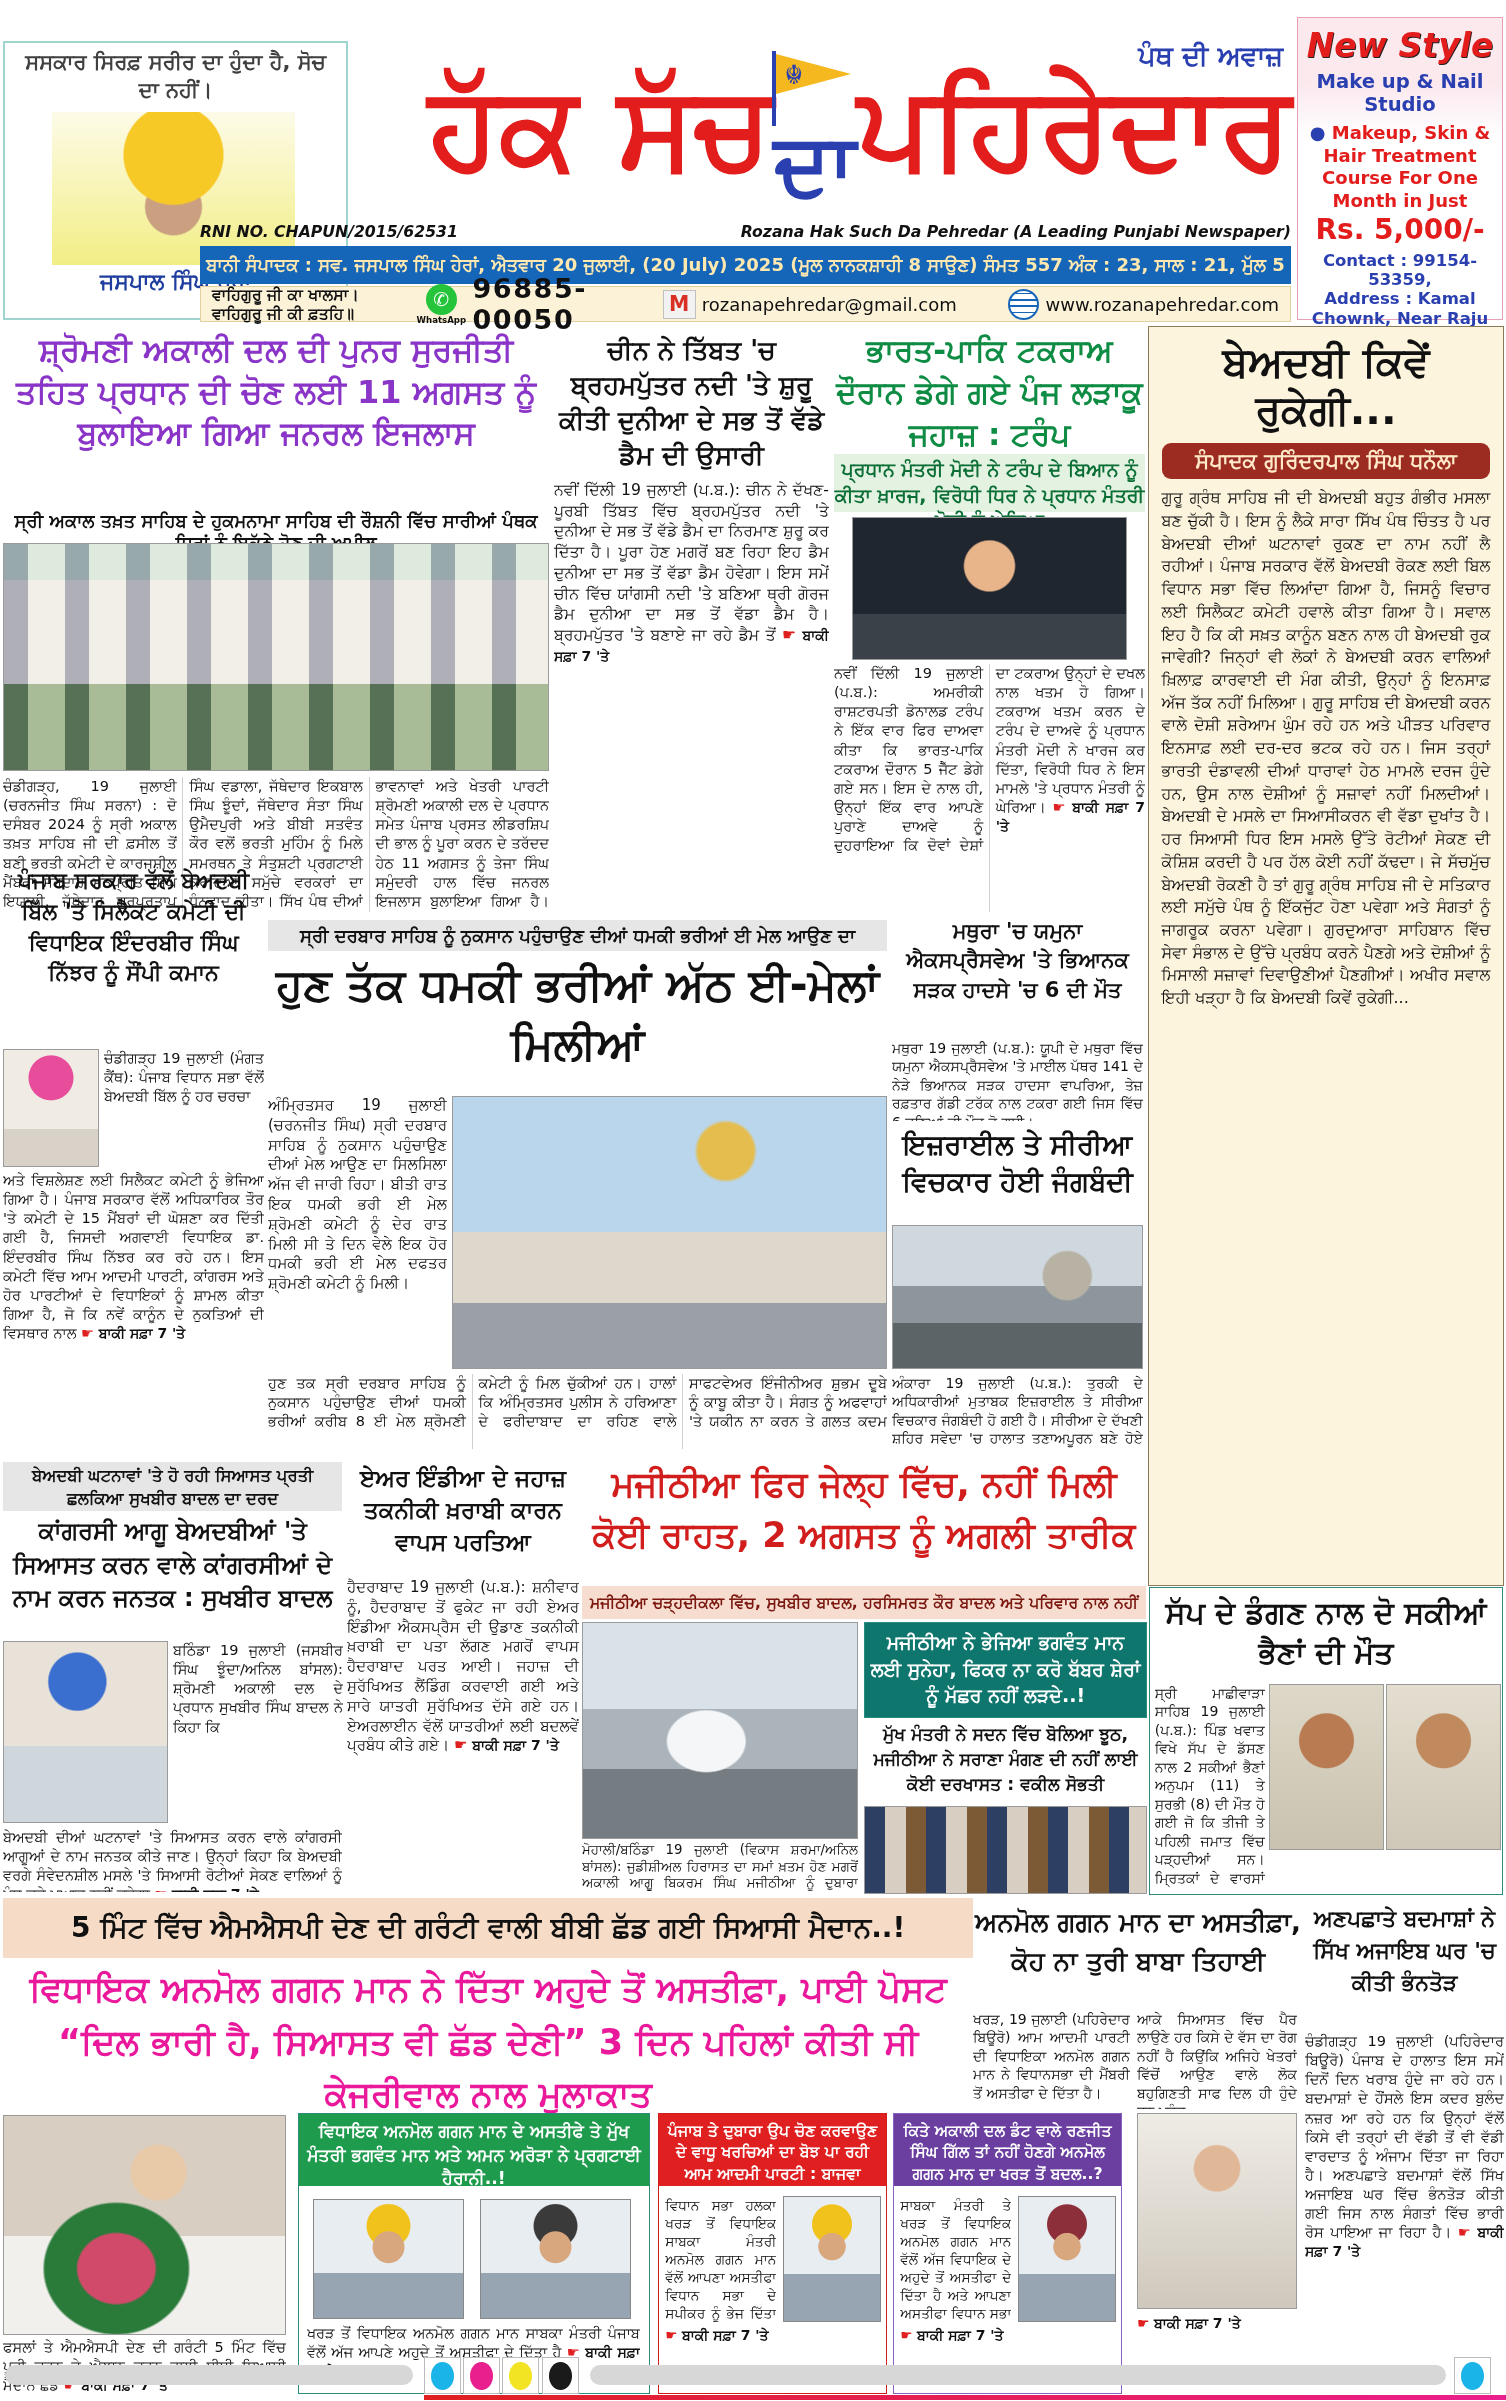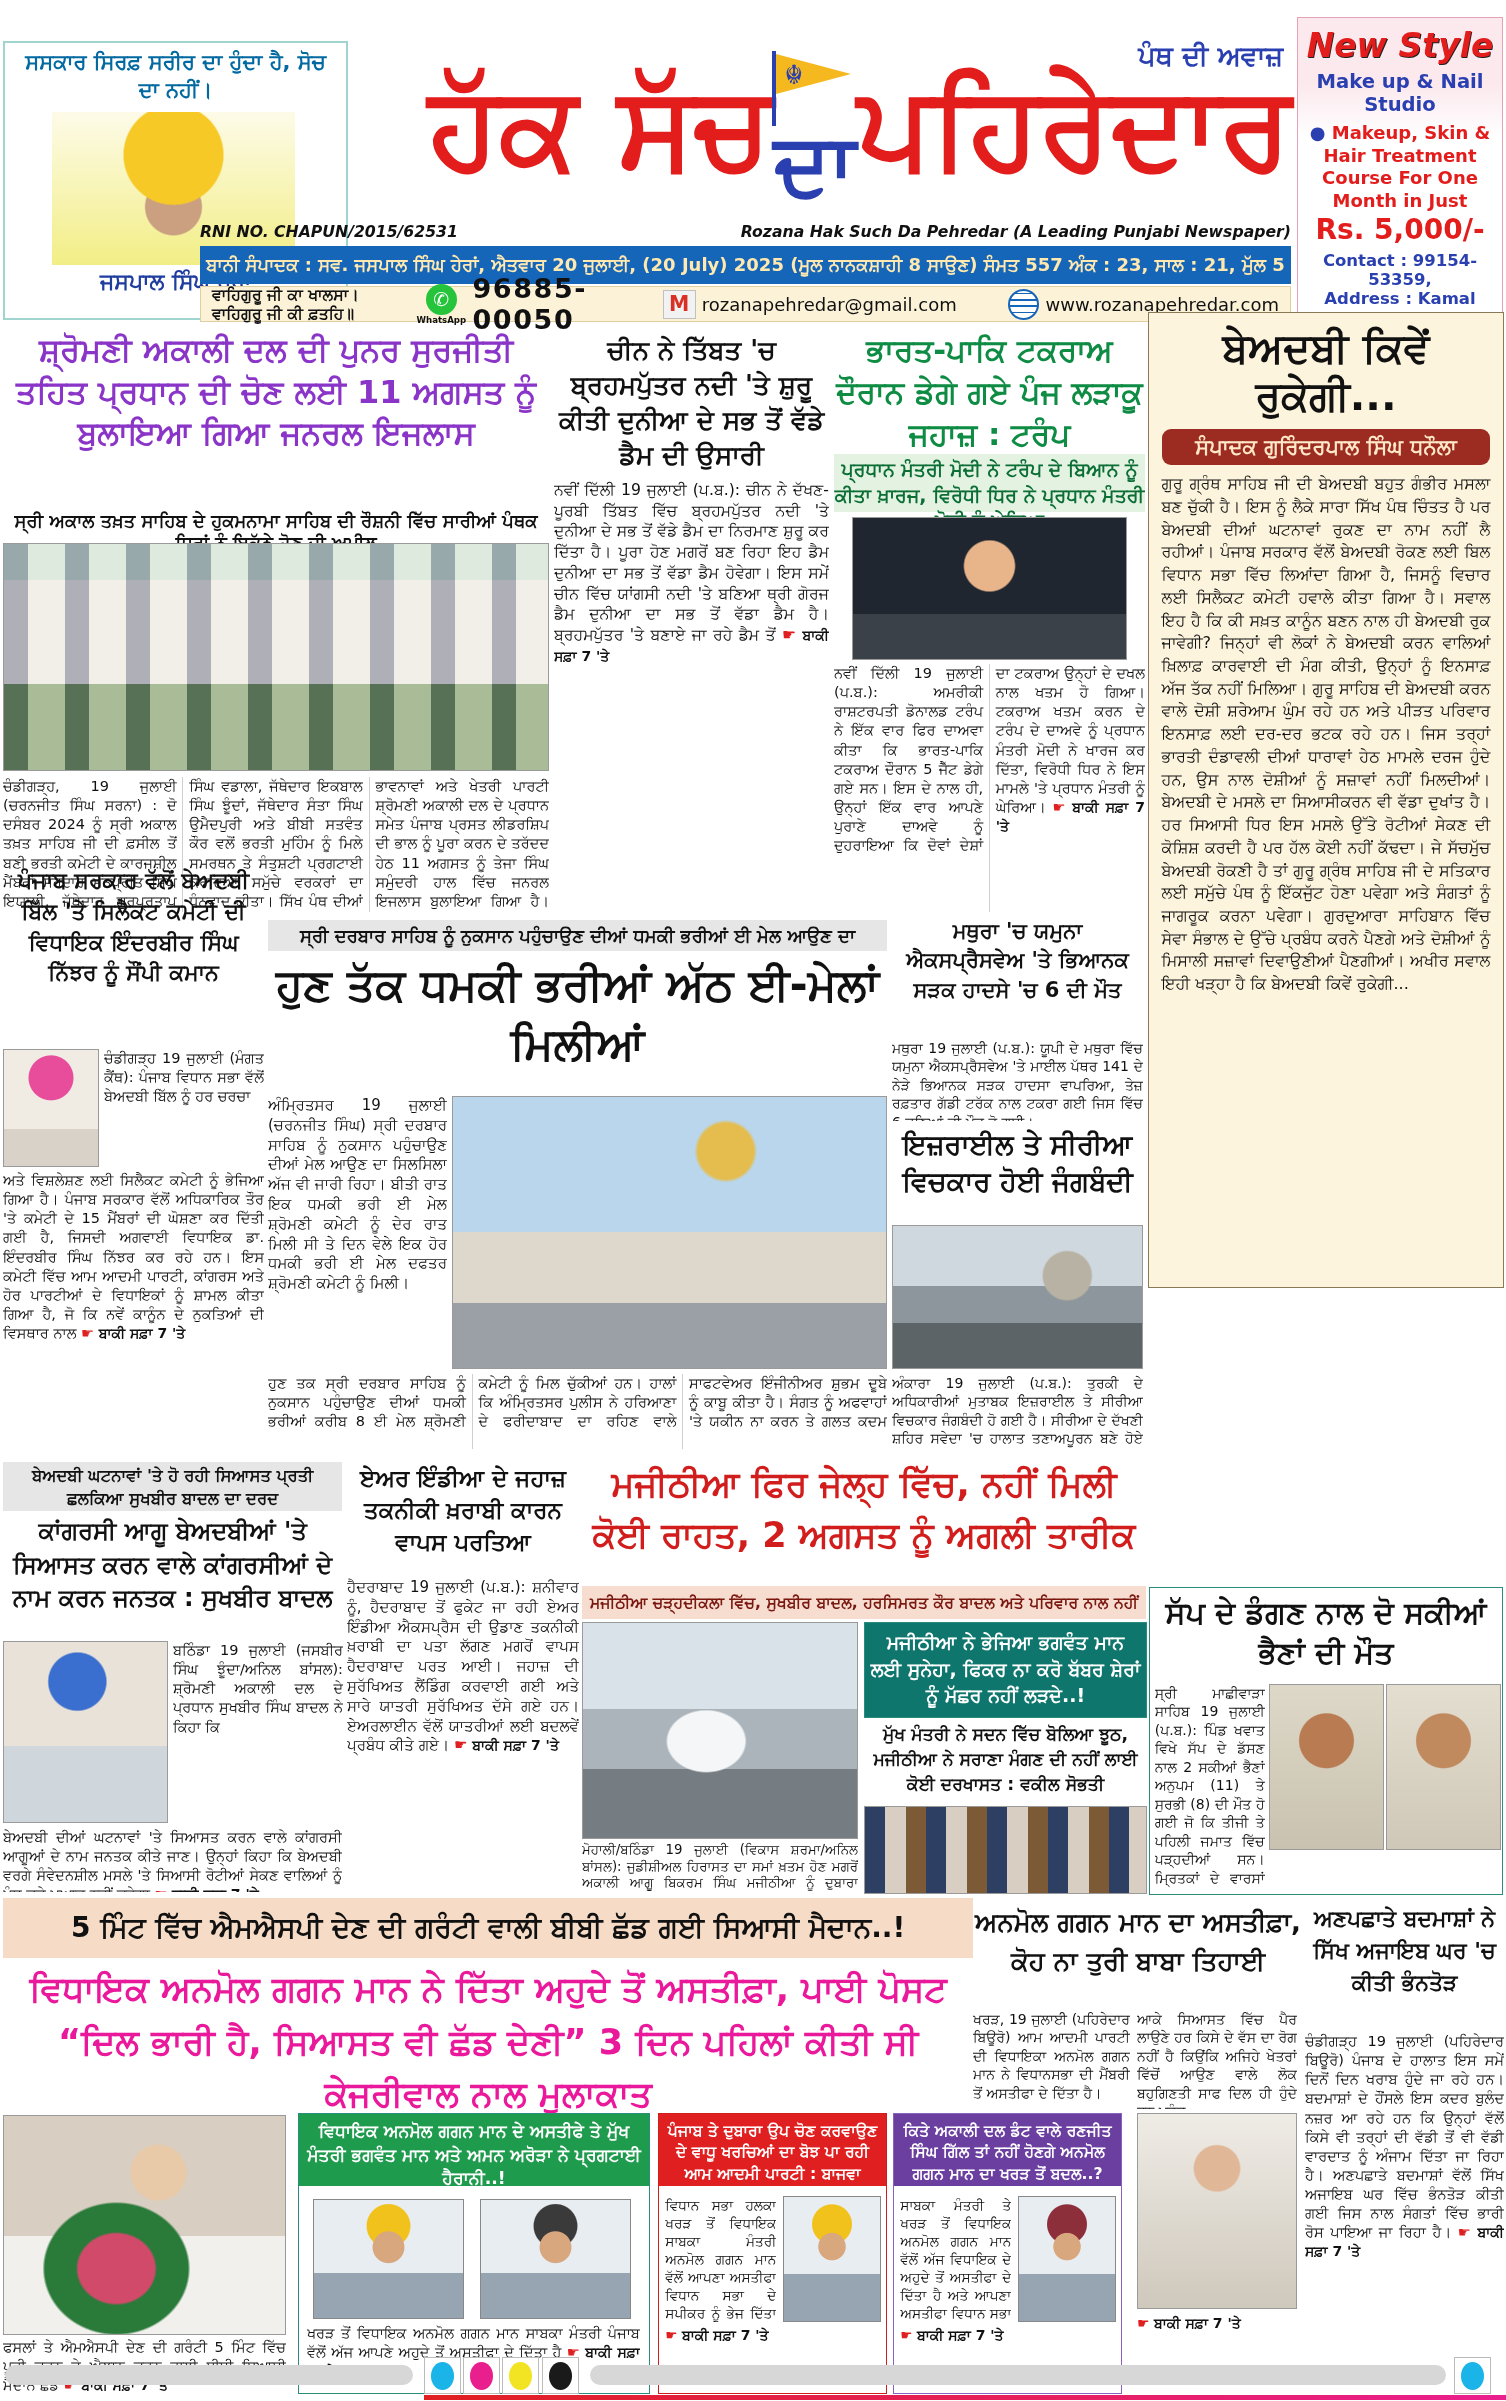--- a/index.html
+++ b/index.html
@@ -38,21 +38,21 @@
   .barGray{position:absolute;height:20.4px;background:#d7d7d7;border-radius:10.2px;}
   .reg{position:absolute;width:35px;height:35px;background:#fff;border:0.8px solid #bbb;display:inline-flex;align-items:center;justify-content:center;}
   .reg i{display:block;width:23.6px;height:28px;border-radius:50%;}
 </style>
 </head>
 <body>
 
 <div id="page">
 
   <div class="abs" style="left:3.1px;top:41px;width:345px;height:279px;border:2.4px solid #9fd4cf;box-sizing:border-box;background:#fff;">
-    <div style="color:#0369a1;font-weight:bold;font-size:21px;text-align:center;padding:6.3px 7.9px;line-height:1.3;">ਸਸਕਾਰ ਸਿਰਫ਼ ਸਰੀਰ ਦਾ ਹੁੰਦਾ ਹੈ, ਸੋਚ ਦਾ ਨਹੀਂ।</div>
+    <div style="color:#404040;font-weight:bold;font-size:21px;text-align:center;padding:6.3px 7.9px;line-height:1.3;">ਸਸਕਾਰ ਸਿਰਫ਼ ਸਰੀਰ ਦਾ ਹੁੰਦਾ ਹੈ, ਸੋਚ ਦਾ ਨਹੀਂ।</div>
     <div class="ph" style="position:relative;left:47px;top:1.6px;width:243px;height:153px;border:none;background:radial-gradient(circle at 50% 28%,#f7c927 0 30%,transparent 31%),radial-gradient(circle at 50% 62%,#caa080 0 18%,transparent 19%),linear-gradient(180deg,#fdfbe8,#f2ee86);"></div>
     <div style="color:#1f3d9e;font-weight:bold;font-size:22px;text-align:center;margin-top:6.3px;">ਜਸਪਾਲ ਸਿੰਘ ਹੇਰਾਂ</div>
   </div>
 
   <div class="abs" style="left:353px;top:33px;width:938px;height:188px;display:flex;align-items:center;justify-content:flex-end;">
     <span style="color:#e31c1c;font-weight:800;font-size:115px;line-height:1;">ਹੱਕ ਸੱਚ</span>
     <span style="display:inline-flex;flex-direction:column;align-items:center;">
       <span class="flag">
         <span class="flag-pole"></span>
           <span class="flag-pennant"></span>
@@ -121,21 +121,21 @@
   </div>
 
   <div class="abs hl" style="left:834px;top:330px;width:311px;height:119px;color:#0e8c43;font-size:31px;line-height:1.35;">ਭਾਰਤ-ਪਾਕਿ ਟਕਰਾਅ ਦੌਰਾਨ ਡੇਗੇ ਗਏ ਪੰਜ ਲੜਾਕੂ ਜਹਾਜ਼ : ਟਰੰਪ</div>
   <div class="abs hl" style="left:834px;top:454px;width:311px;height:58px;background:#e4f2e2;color:#0a6e35;font-size:19px;line-height:1.35;padding-top:3.1px;box-sizing:border-box;">ਪ੍ਰਧਾਨ ਮੰਤਰੀ ਮੋਦੀ ਨੇ ਟਰੰਪ ਦੇ ਬਿਆਨ ਨੂੰ ਕੀਤਾ ਖ਼ਾਰਜ, ਵਿਰੋਧੀ ਧਿਰ ਨੇ ਪ੍ਰਧਾਨ ਮੰਤਰੀ ਮੋਦੀ ਨੂੰ ਘੇਰਿਆ</div>
   <div class="ph ph-trump" style="left:852px;top:517px;width:275px;height:143px;"></div>
   <div class="abs body cols2" style="left:834px;top:664px;width:311px;height:248px;font-size:14.5px;">
     <span>ਨਵੀਂ ਦਿੱਲੀ 19 ਜੁਲਾਈ (ਪ.ਬ.): ਅਮਰੀਕੀ ਰਾਸ਼ਟਰਪਤੀ ਡੋਨਾਲਡ ਟਰੰਪ ਨੇ ਇੱਕ ਵਾਰ ਫਿਰ ਦਾਅਵਾ ਕੀਤਾ ਕਿ ਭਾਰਤ-ਪਾਕਿ ਟਕਰਾਅ ਦੌਰਾਨ 5 ਜੈੱਟ ਡੇਗੇ ਗਏ ਸਨ। ਇਸ ਦੇ ਨਾਲ ਹੀ, ਉਨ੍ਹਾਂ ਇੱਕ ਵਾਰ ਆਪਣੇ ਪੁਰਾਣੇ ਦਾਅਵੇ ਨੂੰ ਦੁਹਰਾਇਆ ਕਿ ਦੋਵਾਂ ਦੇਸ਼ਾਂ ਦਾ ਟਕਰਾਅ ਉਨ੍ਹਾਂ ਦੇ ਦਖਲ ਨਾਲ ਖਤਮ ਹੋ ਗਿਆ। ਟਕਰਾਅ ਖਤਮ ਕਰਨ ਦੇ ਟਰੰਪ ਦੇ ਦਾਅਵੇ ਨੂੰ ਪ੍ਰਧਾਨ ਮੰਤਰੀ ਮੋਦੀ ਨੇ ਖਾਰਜ ਕਰ ਦਿੱਤਾ, ਵਿਰੋਧੀ ਧਿਰ ਨੇ ਇਸ ਮਾਮਲੇ 'ਤੇ ਪ੍ਰਧਾਨ ਮੰਤਰੀ ਨੂੰ ਘੇਰਿਆ।</span>
     <span class="cont"><span class="hand">☛</span> <b>ਬਾਕੀ ਸਫ਼ਾ 7 'ਤੇ</b></span>
   </div>
 
-  <div class="abs" style="left:1148px;top:312px;width:356px;height:976px;background:#fcf4dd;border:1.6px solid #8a7a5a;box-sizing:border-box;">
+  <div class="abs" style="left:1148px;top:326px;width:356px;height:1260px;background:#fcf4dd;border:1.6px solid #8a7a5a;box-sizing:border-box;">
     <div class="hl" style="font-size:41px;margin-top:11px;">ਬੇਅਦਬੀ ਕਿਵੇਂ ਰੁਕੇਗੀ...</div>
     <div class="hl" style="background:#9c2b21;color:#ffe9c8;font-size:21px;height:36px;line-height:36px;margin:9.4px 12.6px 7.9px 12.6px;border-radius:9px;">ਸੰਪਾਦਕ ਗੁਰਿੰਦਰਪਾਲ ਸਿੰਘ ਧਨੌਲਾ</div>
     <div class="body" style="padding:0 12.6px;height:1130px;font-size:16px;line-height:1.42;">ਗੁਰੂ ਗ੍ਰੰਥ ਸਾਹਿਬ ਜੀ ਦੀ ਬੇਅਦਬੀ ਬਹੁਤ ਗੰਭੀਰ ਮਸਲਾ ਬਣ ਚੁੱਕੀ ਹੈ। ਇਸ ਨੂੰ ਲੈਕੇ ਸਾਰਾ ਸਿੱਖ ਪੰਥ ਚਿੰਤਤ ਹੈ ਪਰ ਬੇਅਦਬੀ ਦੀਆਂ ਘਟਨਾਵਾਂ ਰੁਕਣ ਦਾ ਨਾਮ ਨਹੀਂ ਲੈ ਰਹੀਆਂ। ਪੰਜਾਬ ਸਰਕਾਰ ਵੱਲੋਂ ਬੇਅਦਬੀ ਰੋਕਣ ਲਈ ਬਿਲ ਵਿਧਾਨ ਸਭਾ ਵਿੱਚ ਲਿਆਂਦਾ ਗਿਆ ਹੈ, ਜਿਸਨੂੰ ਵਿਚਾਰ ਲਈ ਸਿਲੈਕਟ ਕਮੇਟੀ ਹਵਾਲੇ ਕੀਤਾ ਗਿਆ ਹੈ। ਸਵਾਲ ਇਹ ਹੈ ਕਿ ਕੀ ਸਖ਼ਤ ਕਾਨੂੰਨ ਬਣਨ ਨਾਲ ਹੀ ਬੇਅਦਬੀ ਰੁਕ ਜਾਵੇਗੀ? ਜਿਨ੍ਹਾਂ ਵੀ ਲੋਕਾਂ ਨੇ ਬੇਅਦਬੀ ਕਰਨ ਵਾਲਿਆਂ ਖ਼ਿਲਾਫ਼ ਕਾਰਵਾਈ ਦੀ ਮੰਗ ਕੀਤੀ, ਉਨ੍ਹਾਂ ਨੂੰ ਇਨਸਾਫ਼ ਅੱਜ ਤੱਕ ਨਹੀਂ ਮਿਲਿਆ। ਗੁਰੂ ਸਾਹਿਬ ਦੀ ਬੇਅਦਬੀ ਕਰਨ ਵਾਲੇ ਦੋਸ਼ੀ ਸ਼ਰੇਆਮ ਘੁੰਮ ਰਹੇ ਹਨ ਅਤੇ ਪੀੜਤ ਪਰਿਵਾਰ ਇਨਸਾਫ਼ ਲਈ ਦਰ-ਦਰ ਭਟਕ ਰਹੇ ਹਨ। ਜਿਸ ਤਰ੍ਹਾਂ ਭਾਰਤੀ ਦੰਡਾਵਲੀ ਦੀਆਂ ਧਾਰਾਵਾਂ ਹੇਠ ਮਾਮਲੇ ਦਰਜ ਹੁੰਦੇ ਹਨ, ਉਸ ਨਾਲ ਦੋਸ਼ੀਆਂ ਨੂੰ ਸਜ਼ਾਵਾਂ ਨਹੀਂ ਮਿਲਦੀਆਂ। ਬੇਅਦਬੀ ਦੇ ਮਸਲੇ ਦਾ ਸਿਆਸੀਕਰਨ ਵੀ ਵੱਡਾ ਦੁਖਾਂਤ ਹੈ। ਹਰ ਸਿਆਸੀ ਧਿਰ ਇਸ ਮਸਲੇ ਉੱਤੇ ਰੋਟੀਆਂ ਸੇਕਣ ਦੀ ਕੋਸ਼ਿਸ਼ ਕਰਦੀ ਹੈ ਪਰ ਹੱਲ ਕੋਈ ਨਹੀਂ ਕੱਢਦਾ। ਜੇ ਸੱਚਮੁੱਚ ਬੇਅਦਬੀ ਰੋਕਣੀ ਹੈ ਤਾਂ ਗੁਰੂ ਗ੍ਰੰਥ ਸਾਹਿਬ ਜੀ ਦੇ ਸਤਿਕਾਰ ਲਈ ਸਮੁੱਚੇ ਪੰਥ ਨੂੰ ਇੱਕਜੁੱਟ ਹੋਣਾ ਪਵੇਗਾ ਅਤੇ ਸੰਗਤਾਂ ਨੂੰ ਜਾਗਰੂਕ ਕਰਨਾ ਪਵੇਗਾ। ਗੁਰਦੁਆਰਾ ਸਾਹਿਬਾਨ ਵਿੱਚ ਸੇਵਾ ਸੰਭਾਲ ਦੇ ਉੱਚੇ ਪ੍ਰਬੰਧ ਕਰਨੇ ਪੈਣਗੇ ਅਤੇ ਦੋਸ਼ੀਆਂ ਨੂੰ ਮਿਸਾਲੀ ਸਜ਼ਾਵਾਂ ਦਿਵਾਉਣੀਆਂ ਪੈਣਗੀਆਂ। ਅਖੀਰ ਸਵਾਲ ਇਹੀ ਖੜ੍ਹਾ ਹੈ ਕਿ ਬੇਅਦਬੀ ਕਿਵੇਂ ਰੁਕੇਗੀ...</div>
   </div>
 
   <div class="abs hl" style="left:3.1px;top:866px;width:261px;height:126px;font-size:22px;line-height:1.4;">ਪੰਜਾਬ ਸਰਕਾਰ ਵੱਲੋਂ ਬੇਅਦਬੀ ਬਿੱਲ 'ਤੇ ਸਿਲੈਕਟ ਕਮੇਟੀ ਦੀ ਵਿਧਾਇਕ ਇੰਦਰਬੀਰ ਸਿੰਘ ਨਿੱਝਰ ਨੂੰ ਸੌਂਪੀ ਕਮਾਨ</div>
   <div class="ph ph-nijjar" style="left:3.1px;top:1049px;width:96px;height:118px;"></div>
   <div class="abs body" style="left:104px;top:1049px;width:160px;height:118px;font-size:14.5px;">ਚੰਡੀਗੜ੍ਹ 19 ਜੁਲਾਈ (ਮੰਗਤ ਕੈਂਥ): ਪੰਜਾਬ ਵਿਧਾਨ ਸਭਾ ਵੱਲੋਂ ਬੇਅਦਬੀ ਬਿੱਲ ਨੂੰ ਹਰ ਚਰਚਾ</div>
   <div class="abs body" style="left:3.1px;top:1171px;width:261px;height:250px;font-size:14.5px;">
     <span>ਅਤੇ ਵਿਸ਼ਲੇਸ਼ਣ ਲਈ ਸਿਲੈਕਟ ਕਮੇਟੀ ਨੂੰ ਭੇਜਿਆ ਗਿਆ ਹੈ। ਪੰਜਾਬ ਸਰਕਾਰ ਵੱਲੋਂ ਅਧਿਕਾਰਿਕ ਤੌਰ 'ਤੇ ਕਮੇਟੀ ਦੇ 15 ਮੈਂਬਰਾਂ ਦੀ ਘੋਸ਼ਣਾ ਕਰ ਦਿੱਤੀ ਗਈ ਹੈ, ਜਿਸਦੀ ਅਗਵਾਈ ਵਿਧਾਇਕ ਡਾ. ਇੰਦਰਬੀਰ ਸਿੰਘ ਨਿੱਝਰ ਕਰ ਰਹੇ ਹਨ। ਇਸ ਕਮੇਟੀ ਵਿੱਚ ਆਮ ਆਦਮੀ ਪਾਰਟੀ, ਕਾਂਗਰਸ ਅਤੇ ਹੋਰ ਪਾਰਟੀਆਂ ਦੇ ਵਿਧਾਇਕਾਂ ਨੂੰ ਸ਼ਾਮਲ ਕੀਤਾ ਗਿਆ ਹੈ, ਜੋ ਕਿ ਨਵੇਂ ਕਾਨੂੰਨ ਦੇ ਨੁਕਤਿਆਂ ਦੀ ਵਿਸਥਾਰ ਨਾਲ</span>

